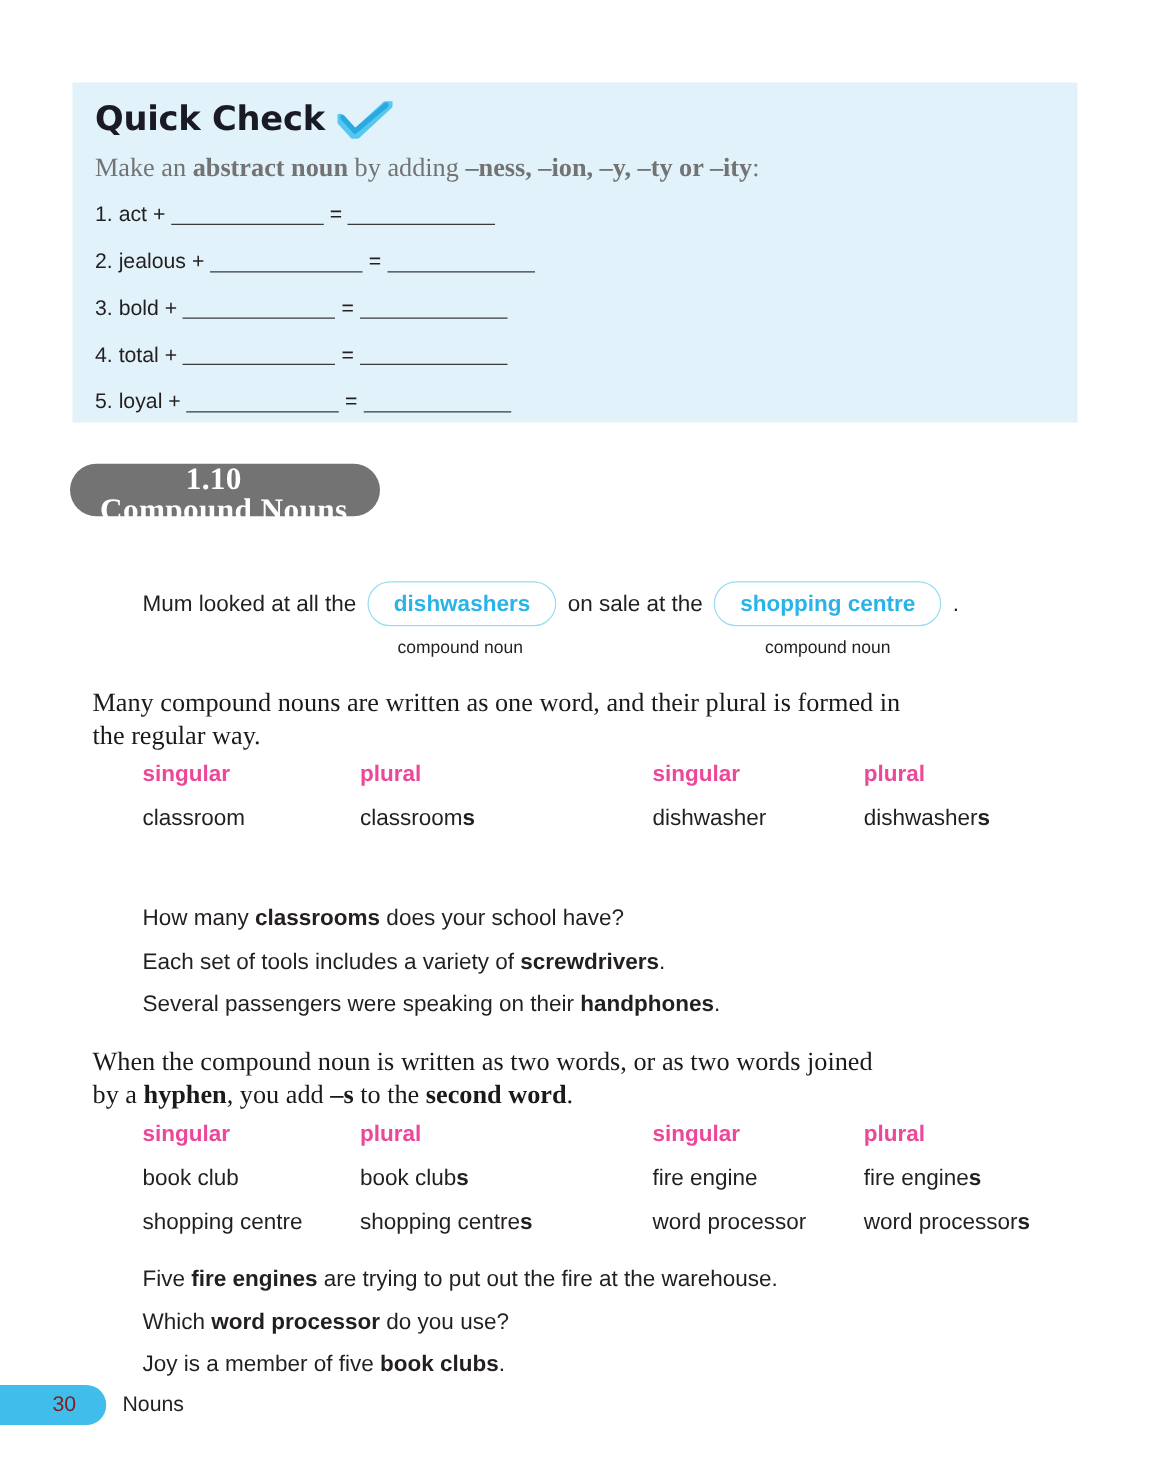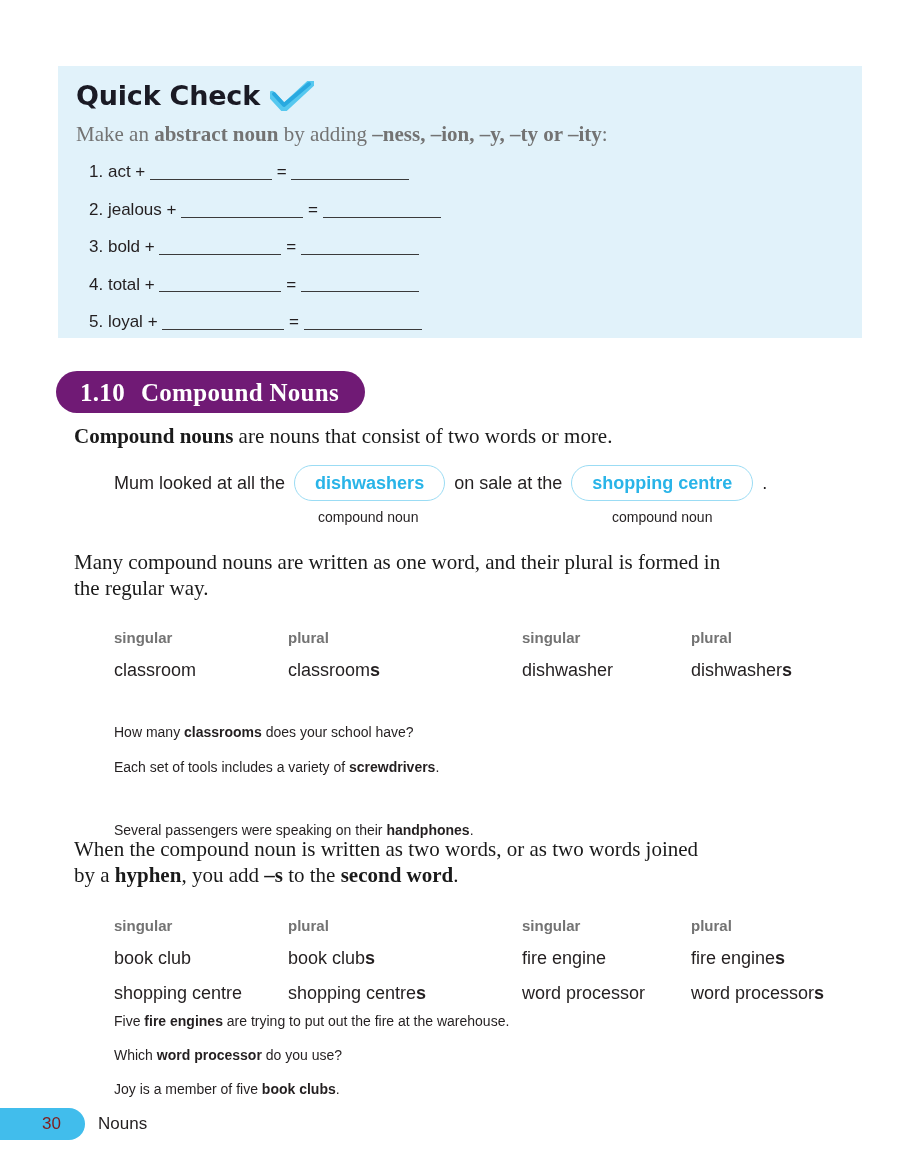--- a/index.html
+++ b/index.html
@@ -60,45 +60,46 @@
     font-size: 21px;
     color: #737373;
     margin: 6px 0 14px 0;
     line-height: 1.2;
   }
   .qc-instruction b { font-weight: bold; }
   .qc-item {
     font-family: "Liberation Sans", sans-serif;
     font-size: 17px;
     color: #231f20;
-    margin: 0 0 17px 13px;
+    margin: 0 0 17px 0;
     line-height: 1.1;
     white-space: nowrap;
   }
   .blank {
     display: inline-block;
     border-bottom: 1.5px solid #3a3a3a;
     height: 1.05em;
     vertical-align: -0.18em;
   }
   .b-w1 { width: 122px; }
   .b-w2 { width: 118px; }
 
   
   .section-badge {
     position: absolute;
     left: 56px;
     top: 371px;
     height: 42px;
     border-radius: 21px;
-    background: #701a75;
+    background: #737373;
     display: flex;
     align-items: center;
     padding: 0 26px 0 24px;
     box-sizing: border-box;
+    flex-direction: column;
   }
   .section-badge .num,
   .section-badge .name {
     font-family: "Liberation Serif", serif;
     font-weight: bold;
     font-size: 25px;
     color: #ffffff;
     letter-spacing: 0.3px;
     line-height: 1;
   }
@@ -158,39 +159,38 @@
     margin-bottom: 10px;
   }
   .wt-row:last-child { margin-bottom: 0; }
   .wt-cell {
     font-family: "Liberation Sans", sans-serif;
     font-size: 18px;
     color: #231f20;
     white-space: nowrap;
   }
   .wt-head .wt-cell {
-    color: #737373;
+    color: #ec4899;
     font-weight: bold;
-    font-size: 15px;
-    margin-top: 20px;
+    font-size: 18px;
   }
   .c1 { width: 174px; }
   .c2 { width: 234px; }
   .c3 { width: 169px; }
   .c4 { width: 180px; }
   .wt-row.wt-head { margin-bottom: 14px; }
   .wt-body-row { margin-bottom: 14px; }
   .plural-s { font-weight: bold; }
 
   
   .ex-line {
     position: absolute;
     left: 114px;
     font-family: "Liberation Sans", sans-serif;
-    font-size: 14px;
+    font-size: 18px;
     color: #231f20;
     white-space: nowrap;
   }
   .ex-line b { font-weight: bold; }
 
   
   .footer-pill {
     position: absolute;
     left: 0;
     top: 1108px;
@@ -285,23 +285,20 @@
       <span class="blank b-w2"></span>
     </div>
 
   </div>
 
   <div class="section-badge">
     <span class="num">1.10</span>
     <span class="name">Compound Nouns</span>
   </div>
 
-  <div class="serif-para" style="left:74px; top:424px; width:790px;">
-    <b>Compound nouns</b><span> are nouns that consist of  two words or more.</span>
-  </div>
 
   <div class="pill-sentence">
     <span>Mum looked at all the</span>
     <span class="pill">dishwashers</span>
     <span>on sale at the</span>
     <span class="pill">shopping centre</span>
     <span>.</span>
   </div>
   <div class="pill-caption" style="left:318px; top:509px;">compound noun</div>
   <div class="pill-caption" style="left:612px; top:509px;">compound noun</div>
@@ -325,21 +322,21 @@
       <span class="wt-cell c4"><span>dishwasher</span><span class="plural-s">s</span></span>
     </div>
   </div>
 
   <div class="ex-line" style="top:724px;">
     <span>How many </span><b>classrooms</b><span> does your school have?</span>
   </div>
   <div class="ex-line" style="top:759px;">
     <span>Each set of tools includes a variety of </span><b>screwdrivers</b><span>.</span>
   </div>
-  <div class="ex-line" style="top:822px;">
+  <div class="ex-line" style="top:793px;">
     <span>Several passengers were speaking on their </span><b>handphones</b><span>.</span>
   </div>
 
   <div class="serif-para" style="left:74px; top:837px; width:800px;">
     <span>When the compound noun is written as two words, or as two words joined</span><br>
     <span>by a </span><b>hyphen</b><span>, you add </span><b>–s</b><span> to the </span><b>second word</b><span>.</span>
   </div>
 
   <div class="word-table" style="left:114px; top:897px;">
     <div class="wt-row wt-head">

